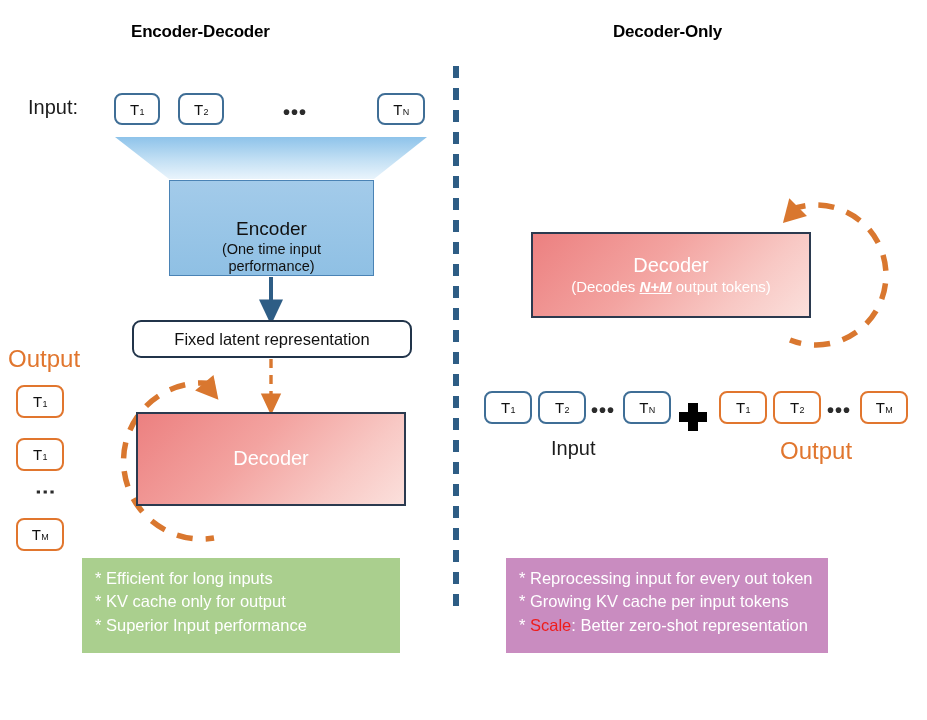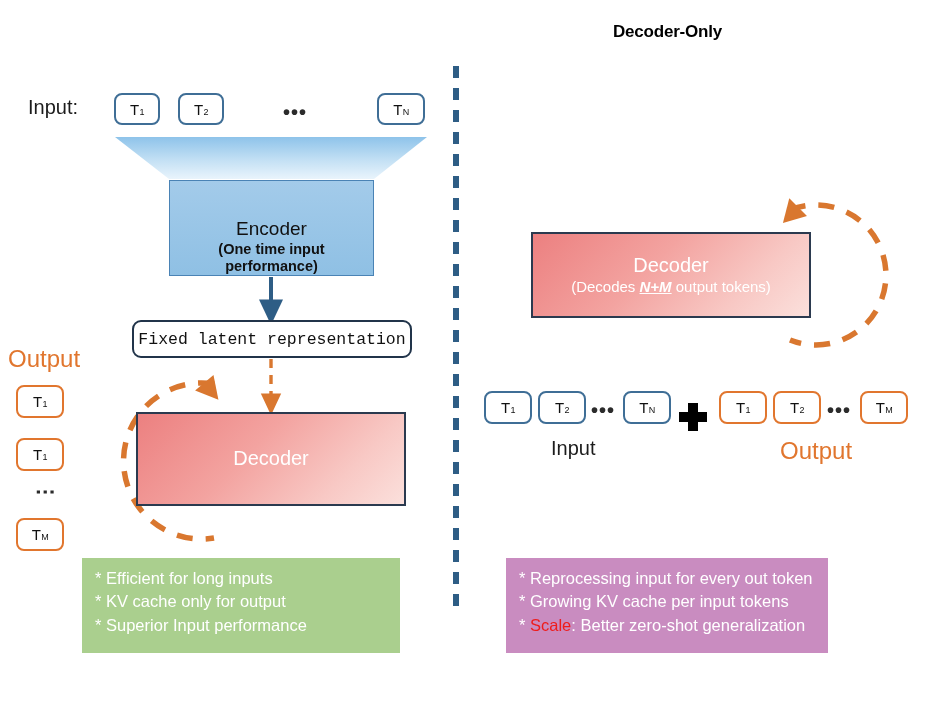--- a/index.html
+++ b/index.html
@@ -117,40 +117,38 @@
     color: #111111;
   }
   #encoder-box .big {
     font-size: 19px;
     line-height: 1.05;
     margin-bottom: 2px;
   }
   #encoder-box .small {
     font-size: 14.5px;
     line-height: 1.18;
-    font-weight: bold;
   }
 
   
   #latent-box {
     position: absolute;
     left: 132px;
     top: 320px;
     width: 280px;
     height: 38px;
     box-sizing: border-box;
     border: 2px solid #21344a;
     border-radius: 9px;
     background: #ffffff;
     display: flex;
     align-items: center;
     justify-content: center;
     font-size: 16.5px;
     color: #111111;
-    font-family: Liberation Mono, monospace;
   }
 
   
   .decoder-box {
     position: absolute;
     box-sizing: border-box;
     border: 2px solid #2b3a4f;
     background: linear-gradient(135deg, #ec8080 0%, #f3a3a0 42%, #f8c8c4 75%, #fbe0dc 100%);
     display: flex;
     flex-direction: column;
@@ -237,20 +235,21 @@
 
     <path d="M 214,384 A 78,78 0 1 0 214,538" fill="none" stroke="#d9772f" stroke-width="5.5" stroke-dasharray="16,13" stroke-linecap="butt"></path>
     <path d="M 212,382 L 224,404 L 200,404 Z" fill="#d9772f" transform="rotate(140 212 392)"></path>
 
     <path d="M 790,210 A 70,70 0 1 1 790,340" fill="none" stroke="#d9772f" stroke-width="5.5" stroke-dasharray="16,13" stroke-linecap="butt"></path>
     <path d="M 790,206 L 803,228 L 778,228 Z" fill="#d9772f" transform="rotate(-135 790 216)"></path>
 
     <line x1="456" y1="66" x2="456" y2="616" stroke="#2e5d85" stroke-width="6" stroke-dasharray="12,10"></line>
   </svg>
 
+  <div class="panel-title" id="title-left">Encoder-Decoder</div>
 
   <div class="plain-label" style="left:28px; top:96px;">Input:</div>
 
   <div class="token blue" style="left:114px; top:93px; width:46px; height:32px;">
     <span>T</span>
       <sub>1</sub>
   </div>
   <div class="token blue" style="left:178px; top:93px; width:46px; height:32px;">
     <span>T</span>
       <sub>2</sub>
@@ -333,16 +332,16 @@
     <span>T</span>
       <sub>M</sub>
   </div>
 
   <div class="plain-label" style="left:551px; top:437px;">Input</div>
   <div class="orange-label" style="left:780px; top:437px;">Output</div>
 
   <div class="callout" id="callout-purple">
     <div class="line">* Reprocessing input for every out token</div>
     <div class="line">* Growing KV cache per input tokens</div>
-    <div class="line"><span>* </span><span class="scale-word">Scale</span><span>: Better zero-shot generalization</span></div>
+    <div class="line"><span>* </span><span class="scale-word">Scale</span><span>: Better zero-shot representation</span></div>
   </div>
 
 </div>
 
 </body></html>

